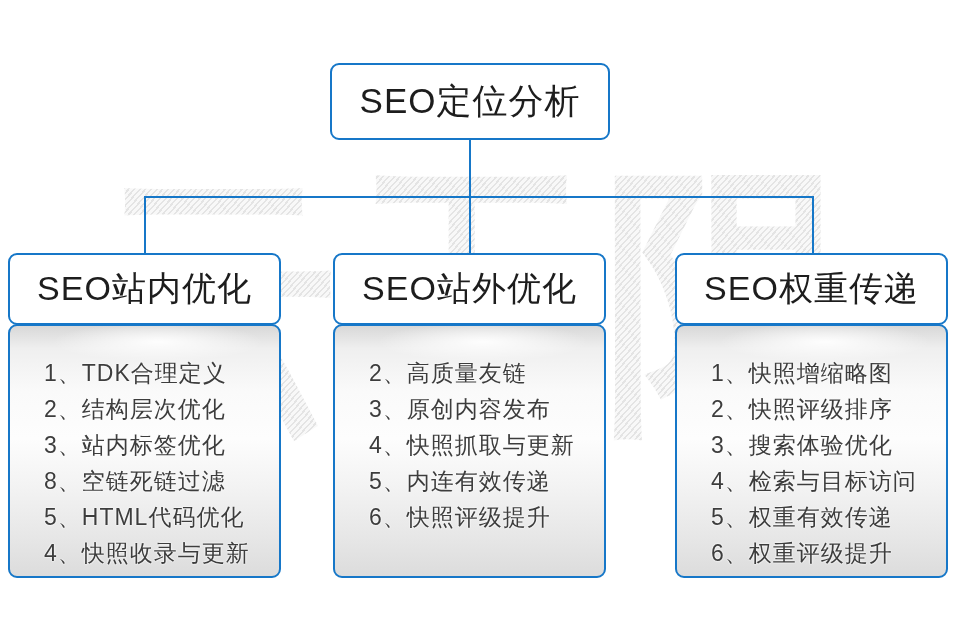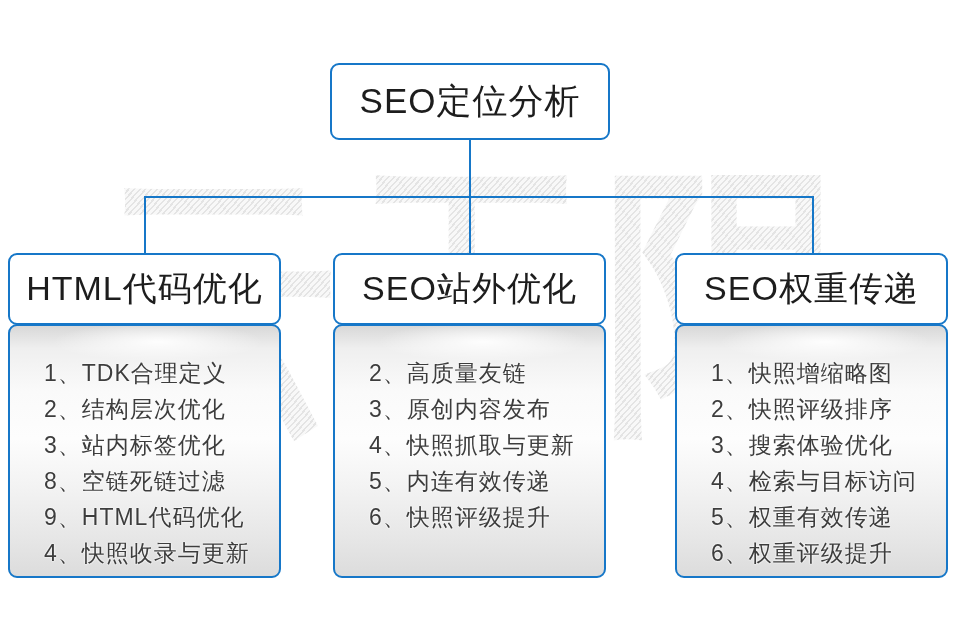--- a/index.html
+++ b/index.html
@@ -130,29 +130,29 @@
   <div class="line drop-l"></div>
   <div class="line drop-m"></div>
   <div class="line drop-r"></div>
 
   <div class="root-node">
     <span>SEO定位分析</span>
   </div>
 
   <div class="column col-1">
     <div class="col-header">
-      <span>HTML代码优化</span>
+      <span>SEO站内优化</span>
     </div>
     <div class="col-list">
       <ul>
           <li class="list-item">1、TDK合理定义</li>
           <li class="list-item">2、结构层次优化</li>
           <li class="list-item">3、站内标签优化</li>
           <li class="list-item">8、空链死链过滤</li>
-          <li class="list-item">9、HTML代码优化</li>
+          <li class="list-item">5、HTML代码优化</li>
           <li class="list-item">4、快照收录与更新</li>
         </ul>
     </div>
   </div>
 
   <div class="column col-2">
     <div class="col-header">
       <span>SEO站外优化</span>
     </div>
     <div class="col-list">

